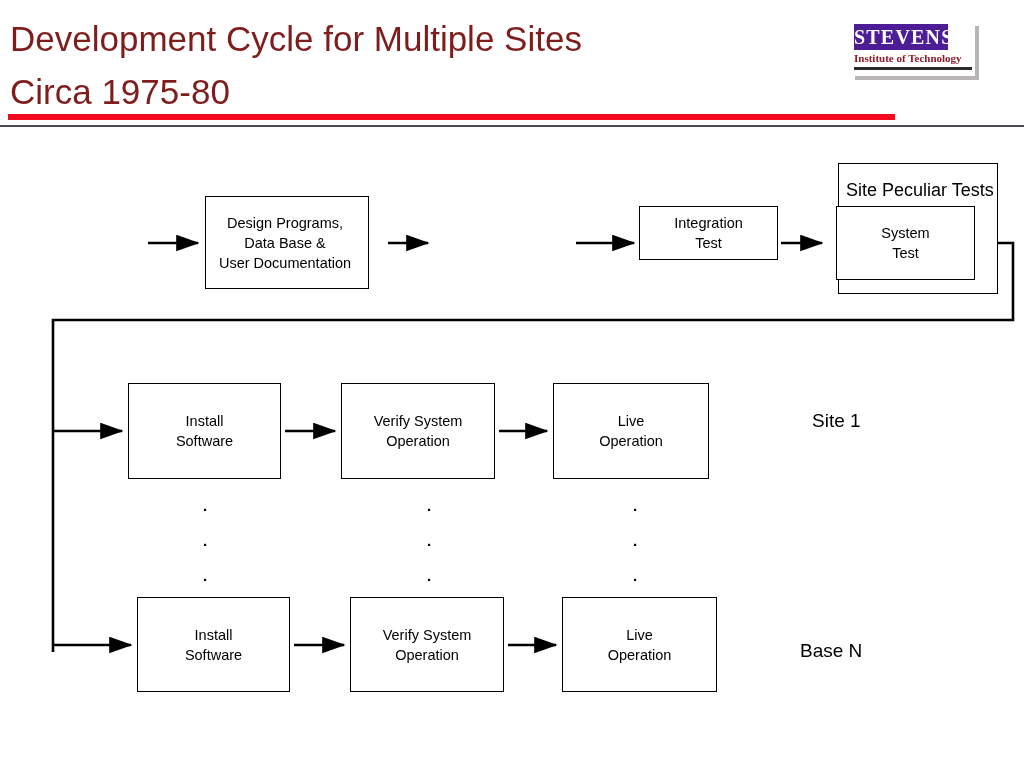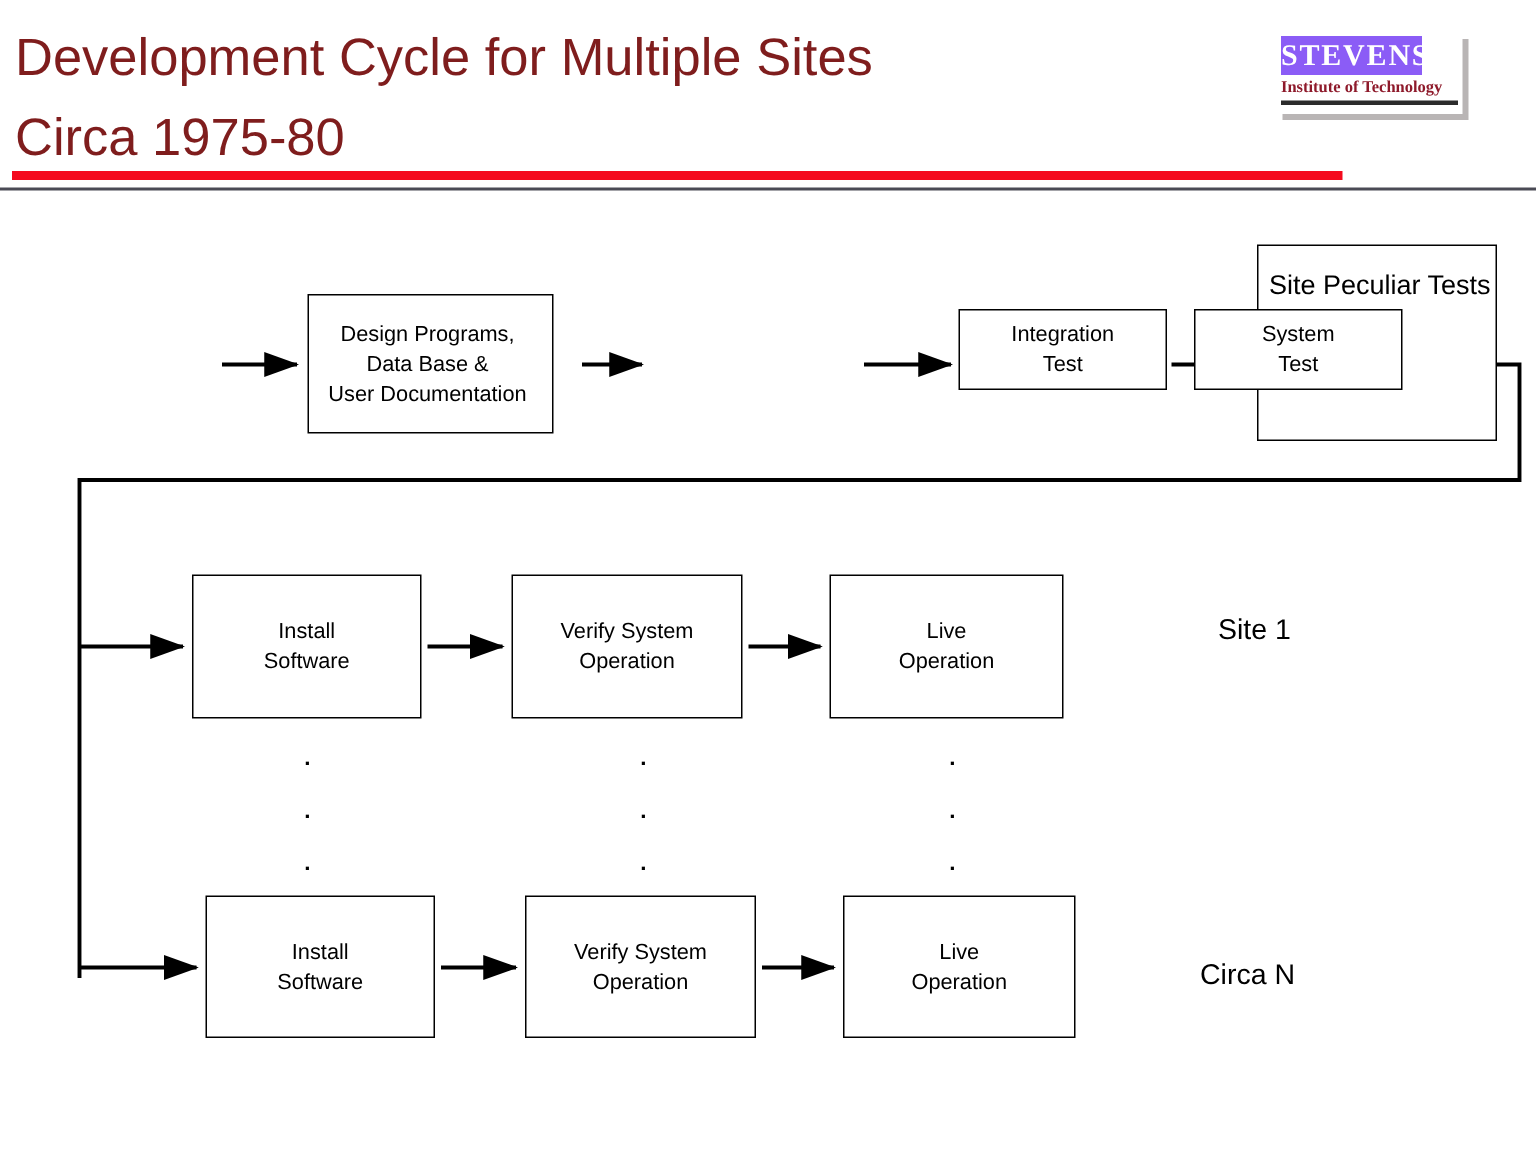--- a/index.html
+++ b/index.html
@@ -69,21 +69,21 @@
   #logo-face {
     position: absolute;
     left: 0; top: 0;
     width: 124px; height: 54px;
     background: #ffffff;
   }
   #logo-bar {
     position: absolute;
     left: 3px; top: 2px;
     width: 94px; height: 26px;
-    background: #8b5cf6;
+    background: #4c1d95;
     color: #ffffff;
     font-family: "Liberation Serif", serif;
     font-weight: bold;
     font-size: 20px;
     letter-spacing: 1.2px;
     text-align: center;
     line-height: 26px;
   }
   #logo-sub {
     position: absolute;
@@ -226,21 +226,21 @@
 Data Base &amp;
 User Documentation</span>
   </div>
 
 
   <div class="box" style="left:639px; top:78px; width:139px; height:54px;">
     <span>Integration
 Test</span>
   </div>
 
-  <div class="box" style="left:796px; top:78px; width:139px; height:54px;">
+  <div class="box" style="left:836px; top:78px; width:139px; height:74px;">
     <span>System
 Test</span>
   </div>
 
   <div class="box" style="left:128px; top:255px; width:153px; height:96px;">
     <span>Install
 Software</span>
   </div>
   <div class="box" style="left:341px; top:255px; width:154px; height:96px;">
     <span>Verify System
@@ -267,15 +267,15 @@
 Software</span>
   </div>
   <div class="box" style="left:350px; top:469px; width:154px; height:95px;">
     <span>Verify System
 Operation</span>
   </div>
   <div class="box" style="left:562px; top:469px; width:155px; height:95px;">
     <span>Live
 Operation</span>
   </div>
-  <div class="side-label" style="left:800px; top:513px;">Circa N</div>
+  <div class="side-label" style="left:800px; top:513px;">Base N</div>
 
 </div>
 
 </body></html>

